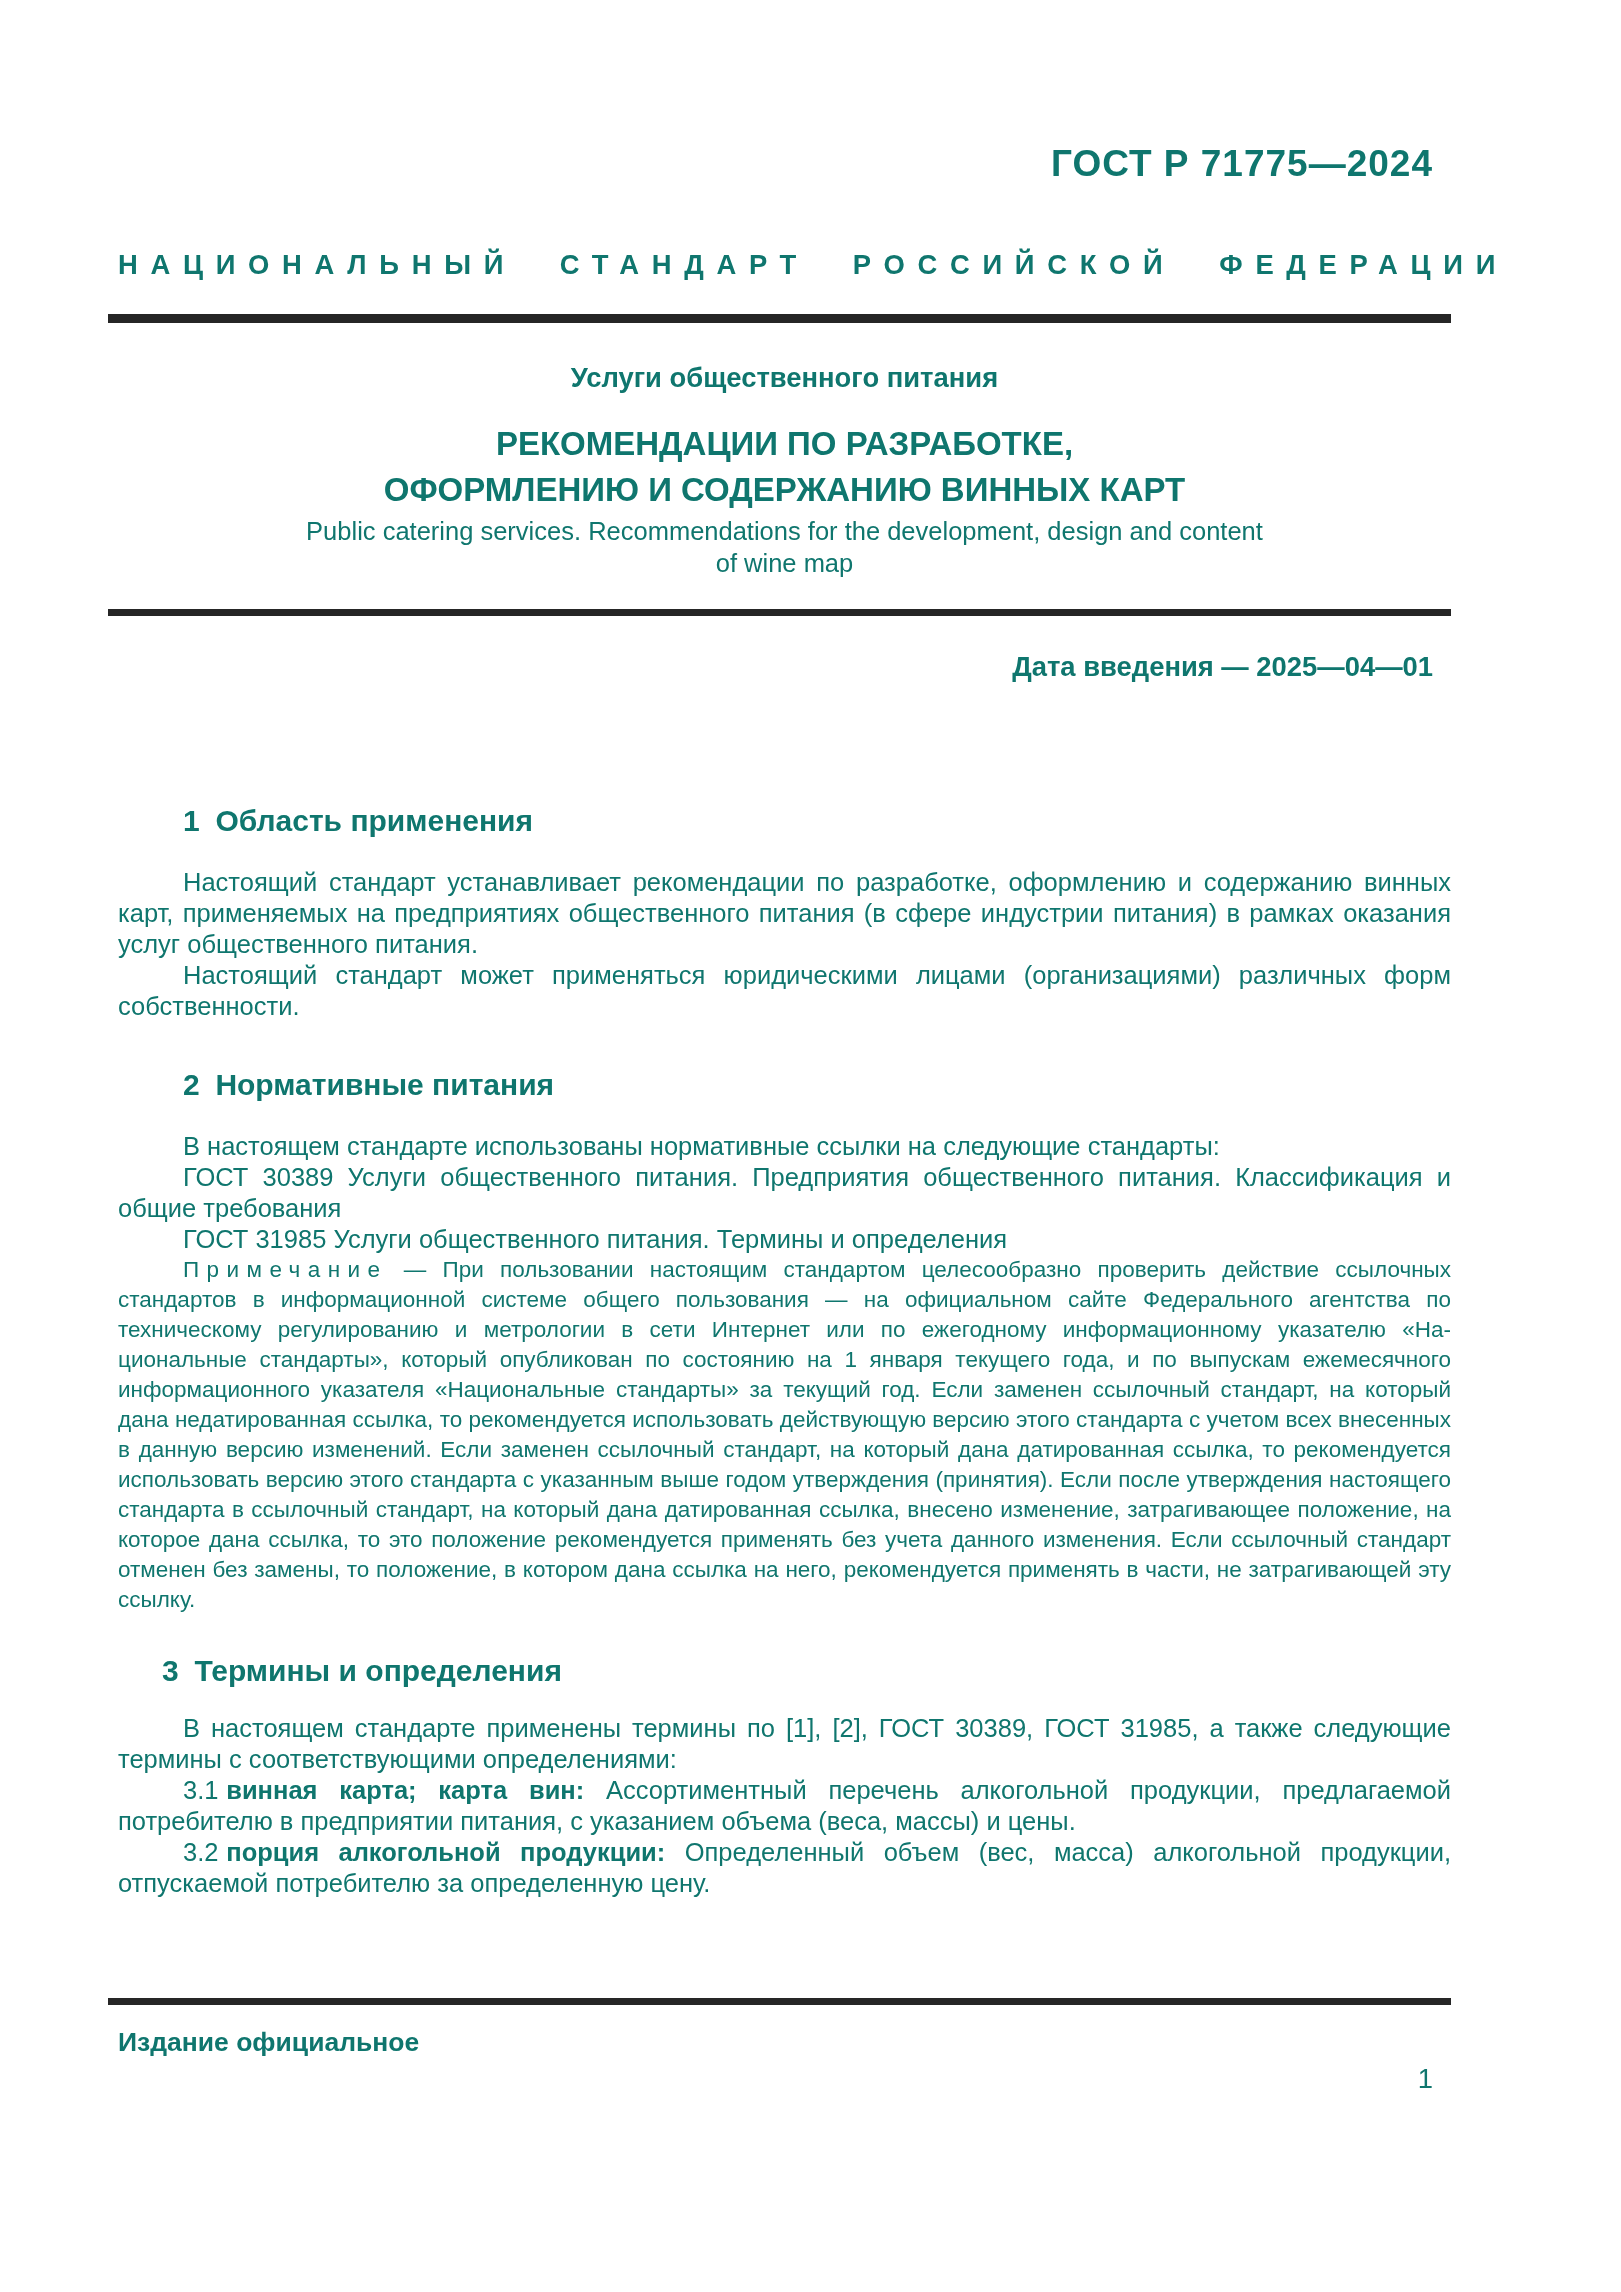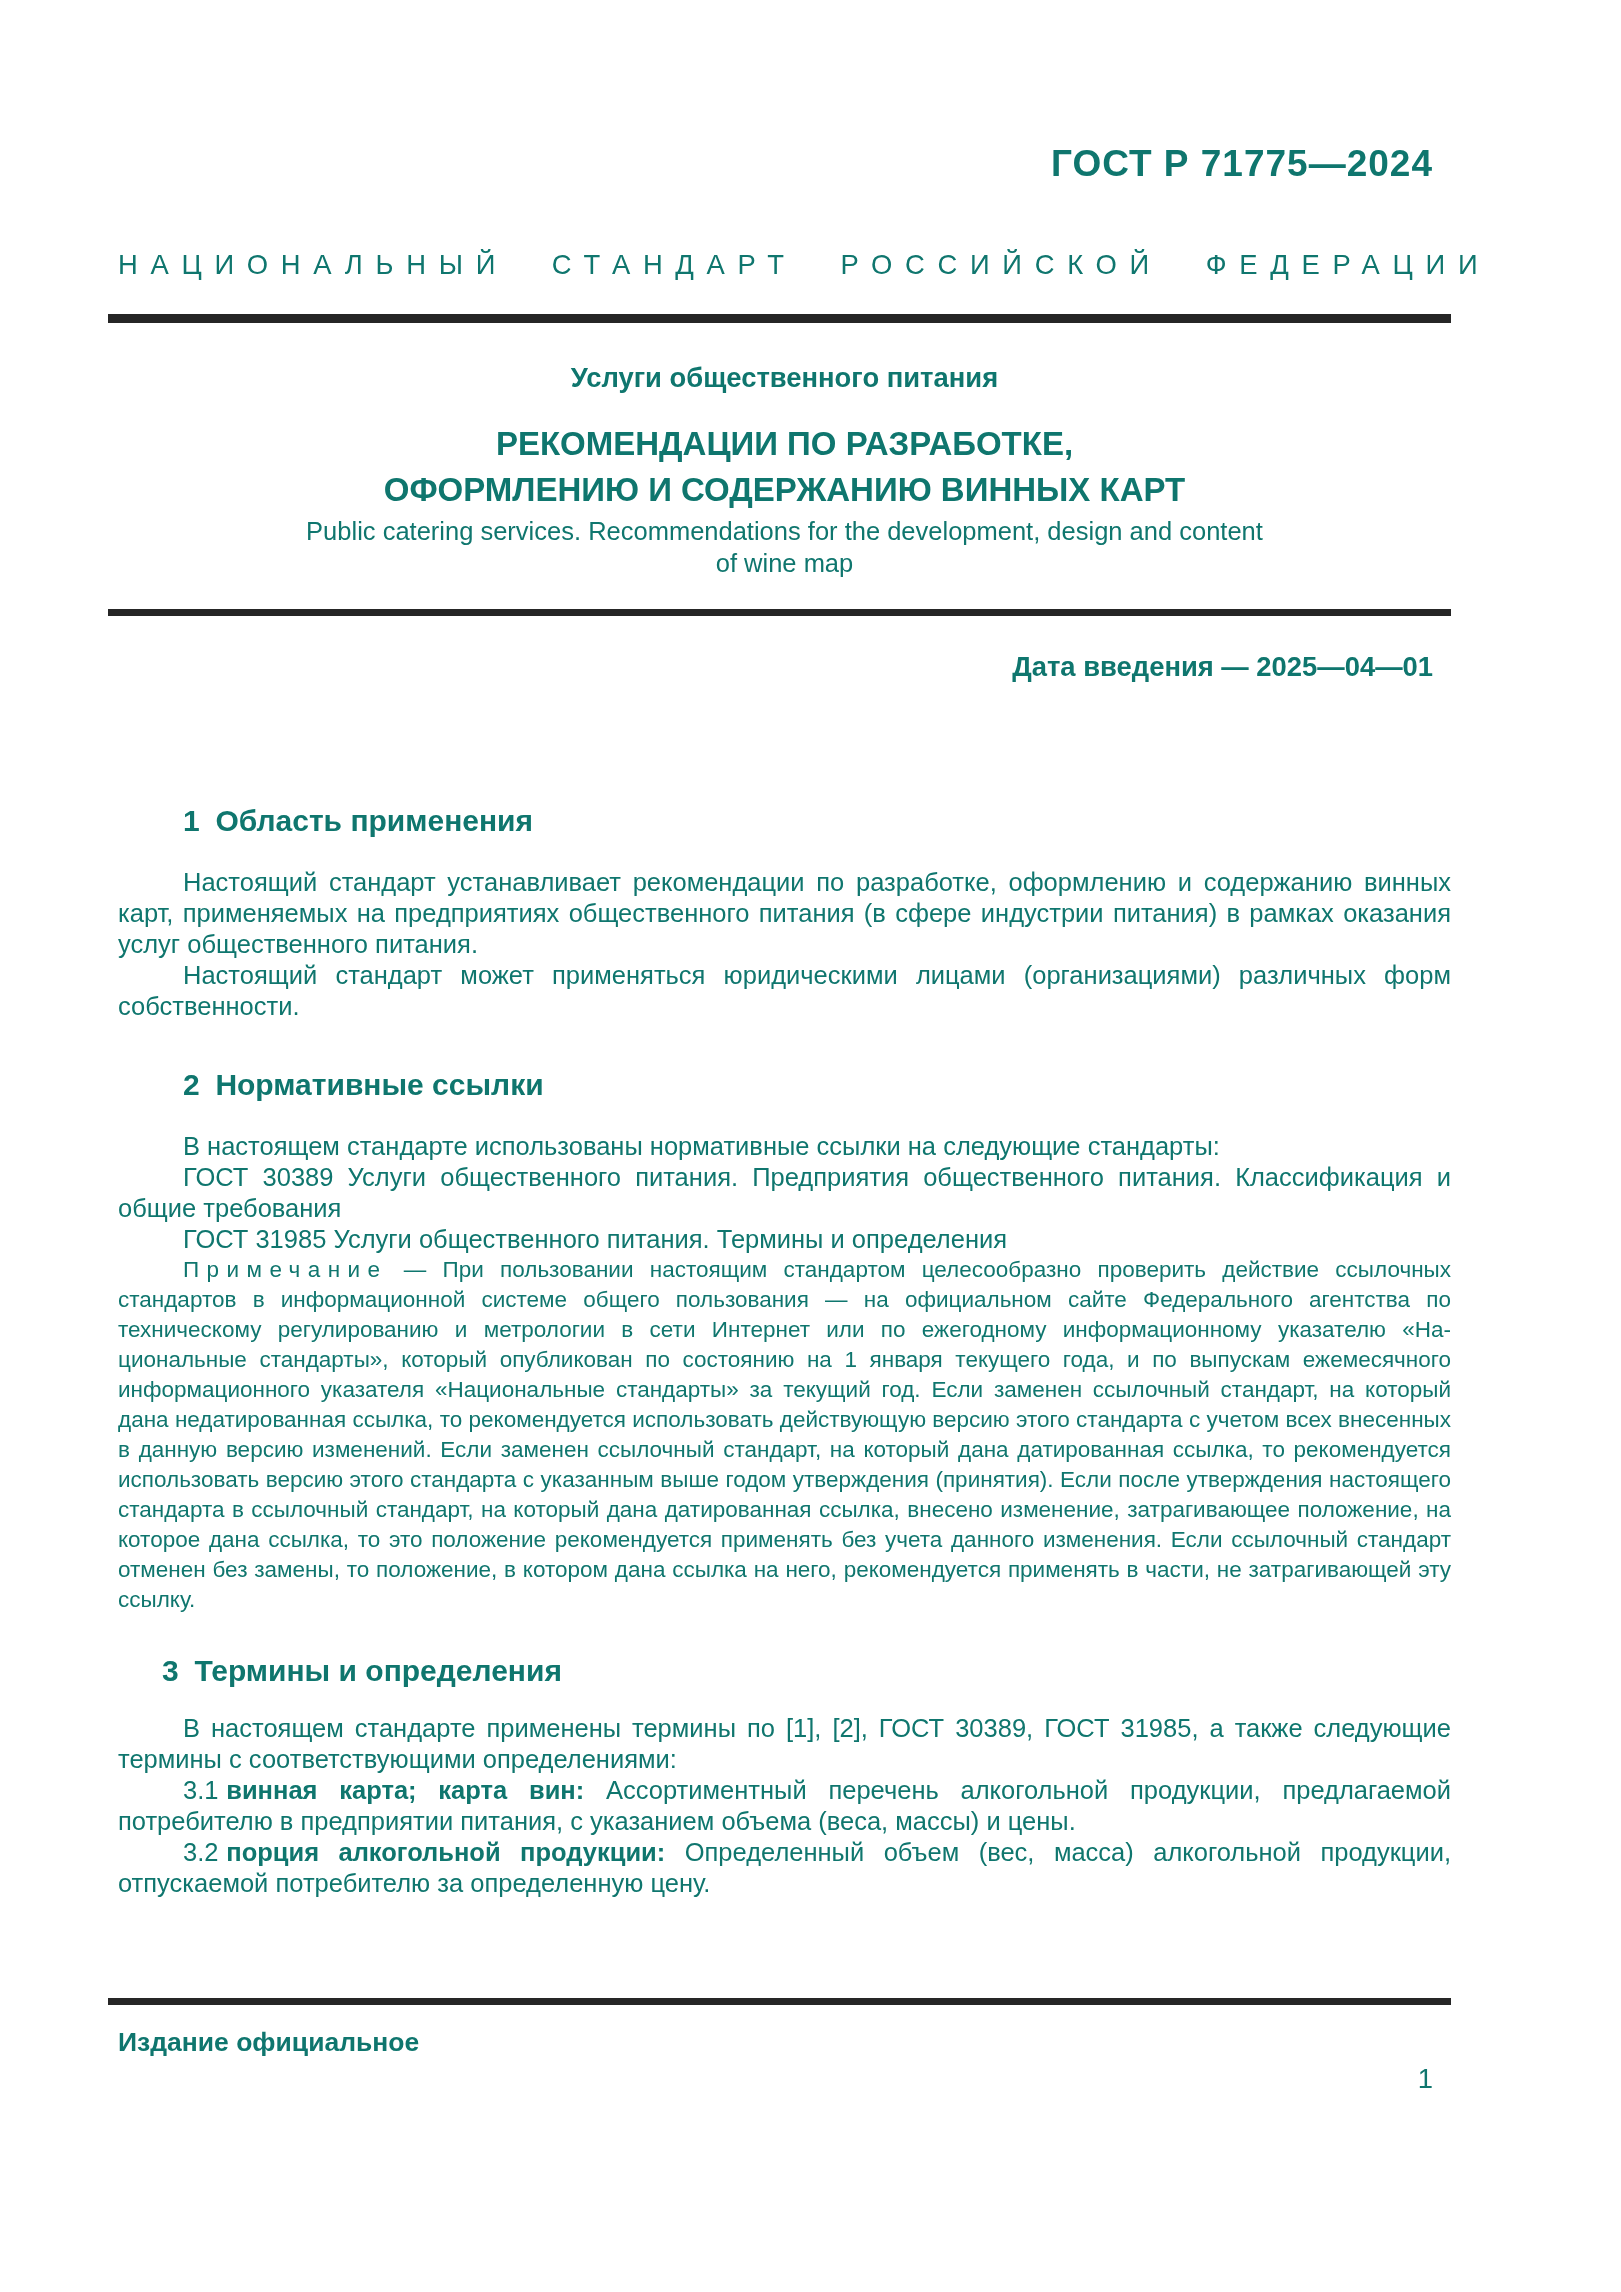--- a/index.html
+++ b/index.html
@@ -22,21 +22,21 @@
     font-weight: bold;
     letter-spacing: 1px;
     white-space: nowrap;
   }
   .federal-line {
     position: absolute;
     top: 249px;
     left: 118px;
     width: 1333px;
     font-size: 27.4px;
-    font-weight: normal;
+    font-weight: bold;
     letter-spacing: 12.7px;
     word-spacing: 23.5px;
     white-space: nowrap;
     text-align: center;
   }
   .rule { position: absolute; left: 108px; width: 1343px; background: #262626; }
   .rule-top    { top: 314px; height: 8.8px; }
   .rule-mid    { top: 609px; height: 6.9px; }
   .rule-bottom { top: 1998px; height: 6.9px; }
 
@@ -153,21 +153,21 @@
 
   <div class="content">
 
     <h2 class="sec-heading" id="sec1-h">
       <span class="sec-num">1</span><span>Область применения</span>
     </h2>
     <p id="sec1-p1">Настоящий стандарт устанавливает рекомендации по разработке, оформлению и содержанию винных карт, применяемых на предприятиях общественного питания (в сфере индустрии питания) в рамках оказания услуг общественного питания.</p>
     <p>Настоящий стандарт может применяться юридическими лицами (организациями) различных форм собственности.</p>
 
     <h2 class="sec-heading" id="sec2-h">
-      <span class="sec-num">2</span><span>Нормативные ссылки</span>
+      <span class="sec-num">2</span><span>Нормативные питания</span>
     </h2>
     <p id="sec2-p1">В настоящем стандарте использованы нормативные ссылки на следующие стандарты:</p>
     <p>ГОСТ 30389 Услуги общественного питания. Предприятия общественного питания. Классифика­ция и общие требования</p>
     <p>ГОСТ 31985 Услуги общественного питания. Термины и определения</p>
     <p class="note">
       <span class="note-label">Примечание</span>
       <span>— При пользовании настоящим стандартом целесообразно проверить действие ссылочных стандартов в информационной системе общего пользования — на официальном сайте Федерального агентства по техническому регулированию и метрологии в сети Интернет или по ежегодному информационному указателю «На­циональные стандарты», который опубликован по состоянию на 1 января текущего года, и по выпускам ежемесяч­ного информационного указателя «Национальные стандарты» за текущий год. Если заменен ссылочный стандарт, на который дана недатированная ссылка, то рекомендуется использовать действующую версию этого стандарта с учетом всех внесенных в данную версию изменений. Если заменен ссылочный стандарт, на который дана дати­рованная ссылка, то рекомендуется использовать версию этого стандарта с указанным выше годом утверждения (принятия). Если после утверждения настоящего стандарта в ссылочный стандарт, на который дана датированная ссылка, внесено изменение, затрагивающее положение, на которое дана ссылка, то это положение рекомендуется применять без учета данного изменения. Если ссылочный стандарт отменен без замены, то положение, в котором дана ссылка на него, рекомендуется применять в части, не затрагивающей эту ссылку.</span>
     </p>
 
     <h2 class="sec-heading" id="sec3-h">

